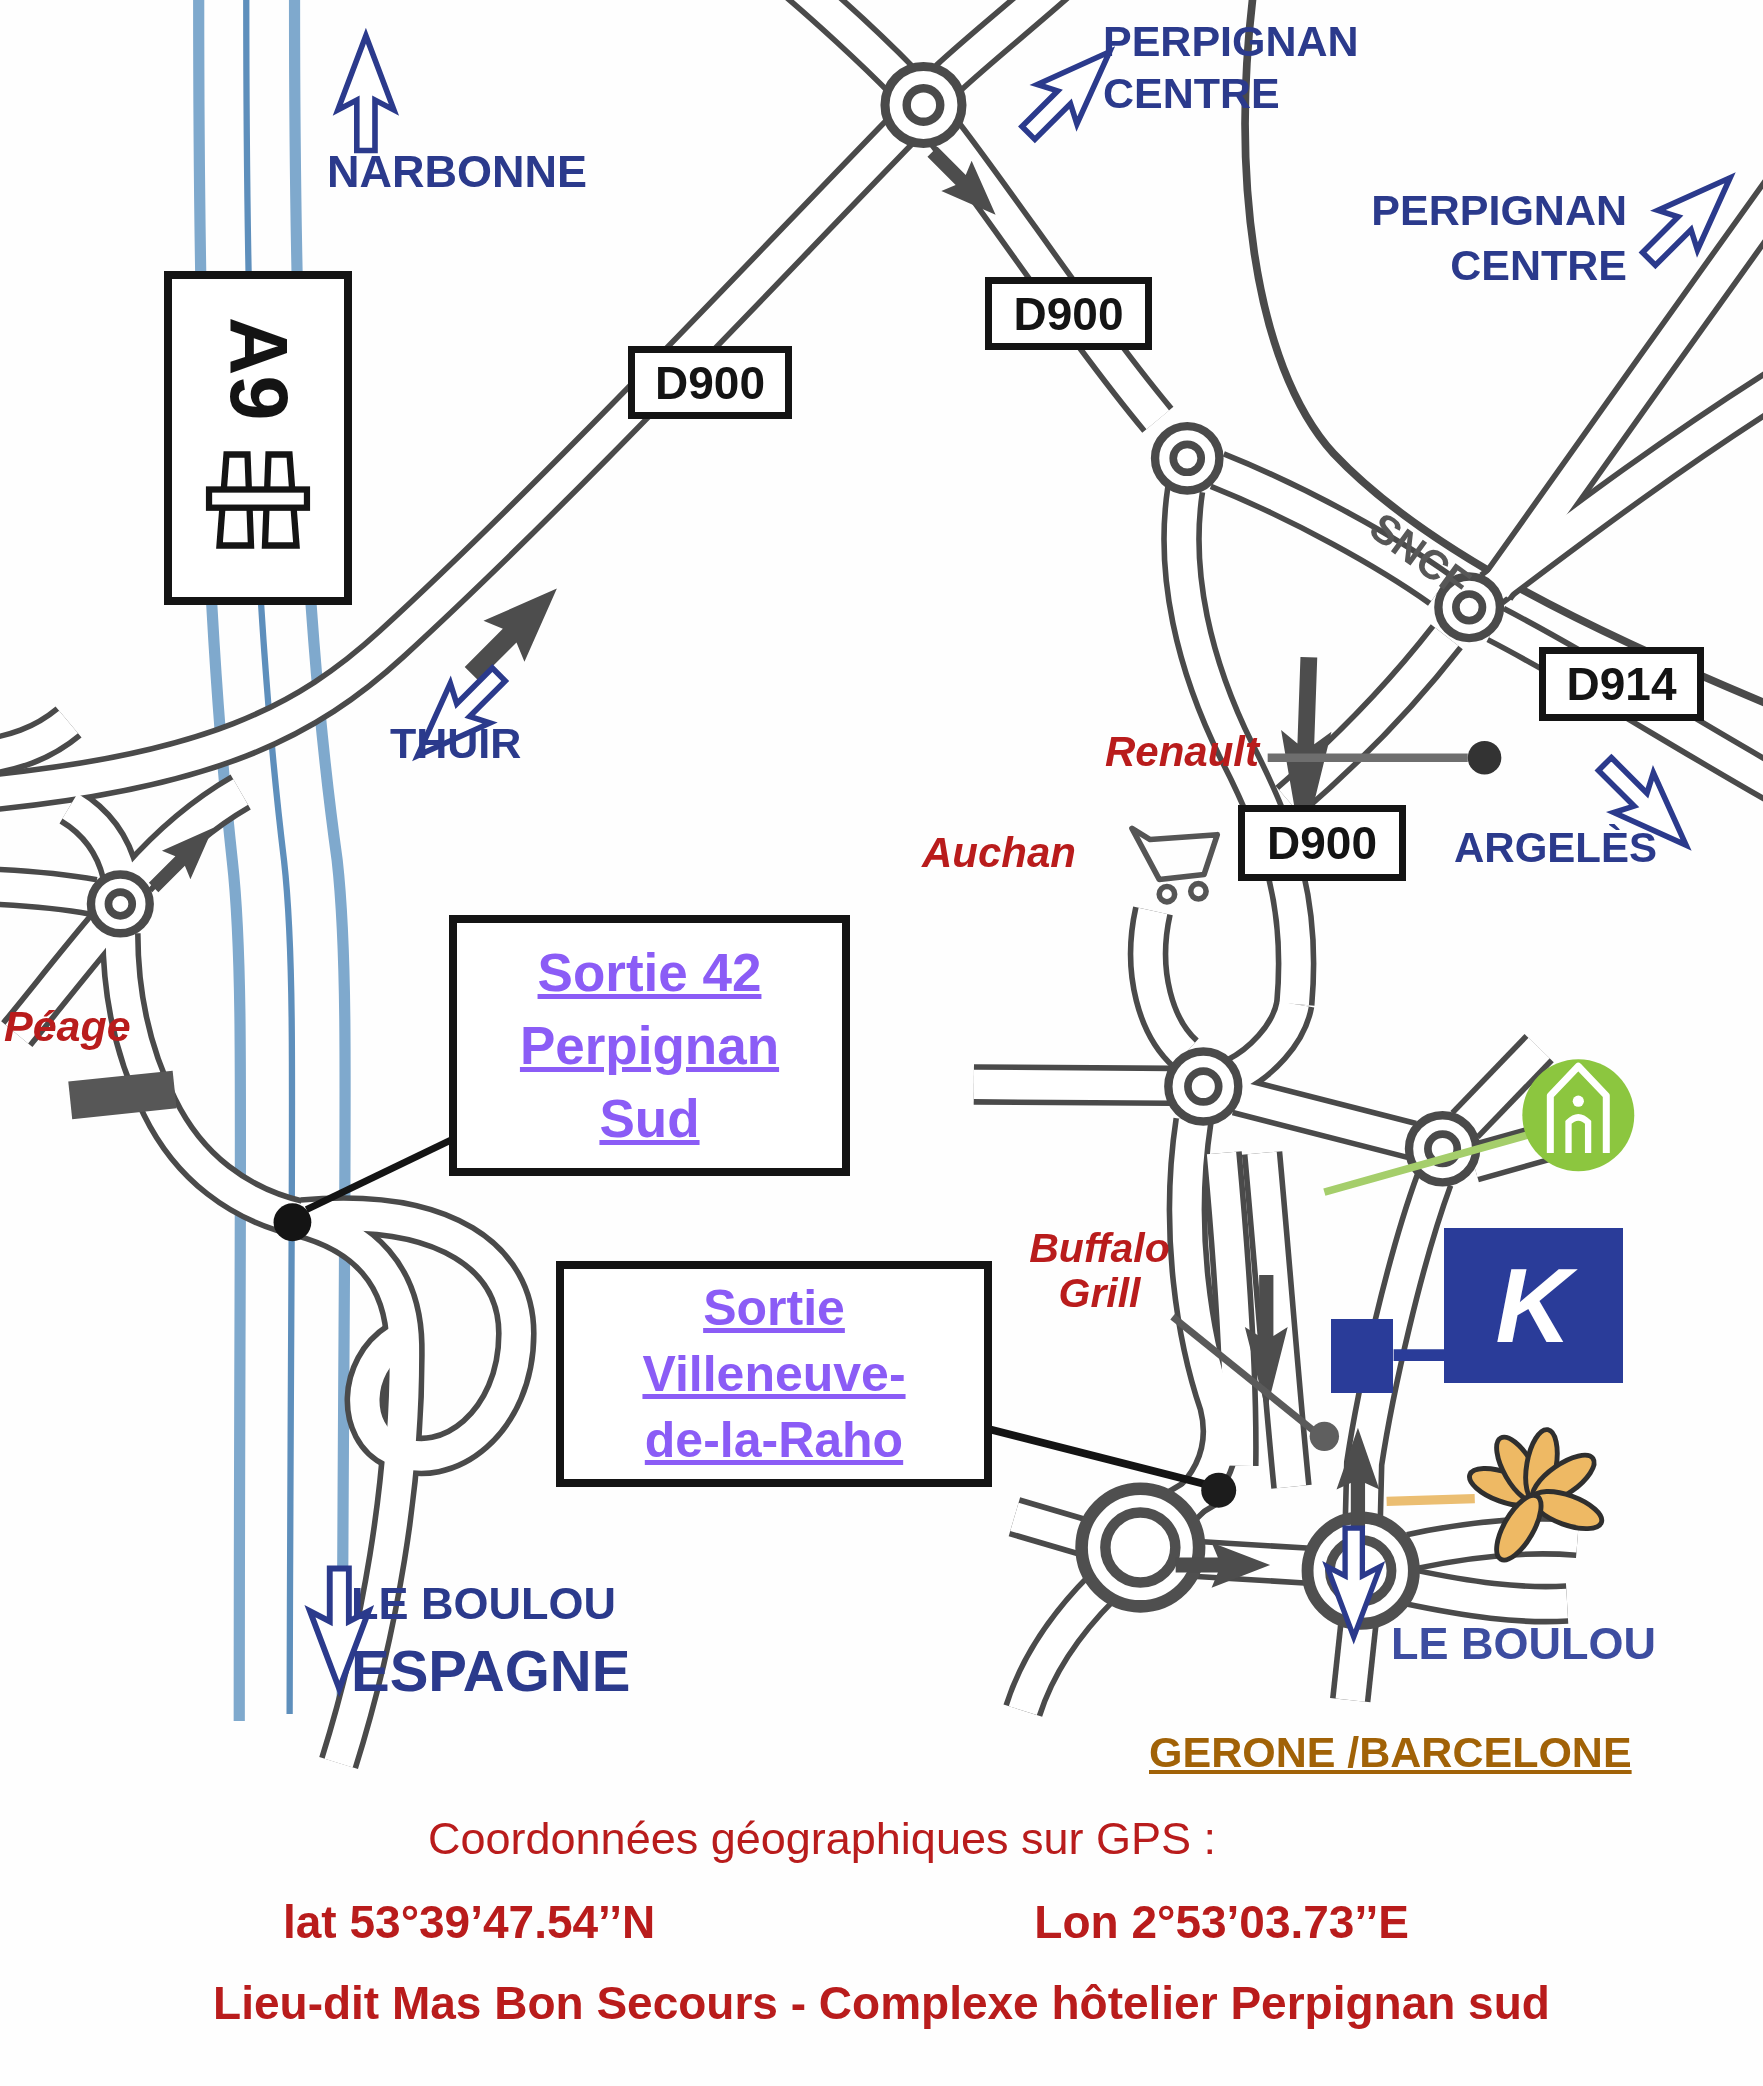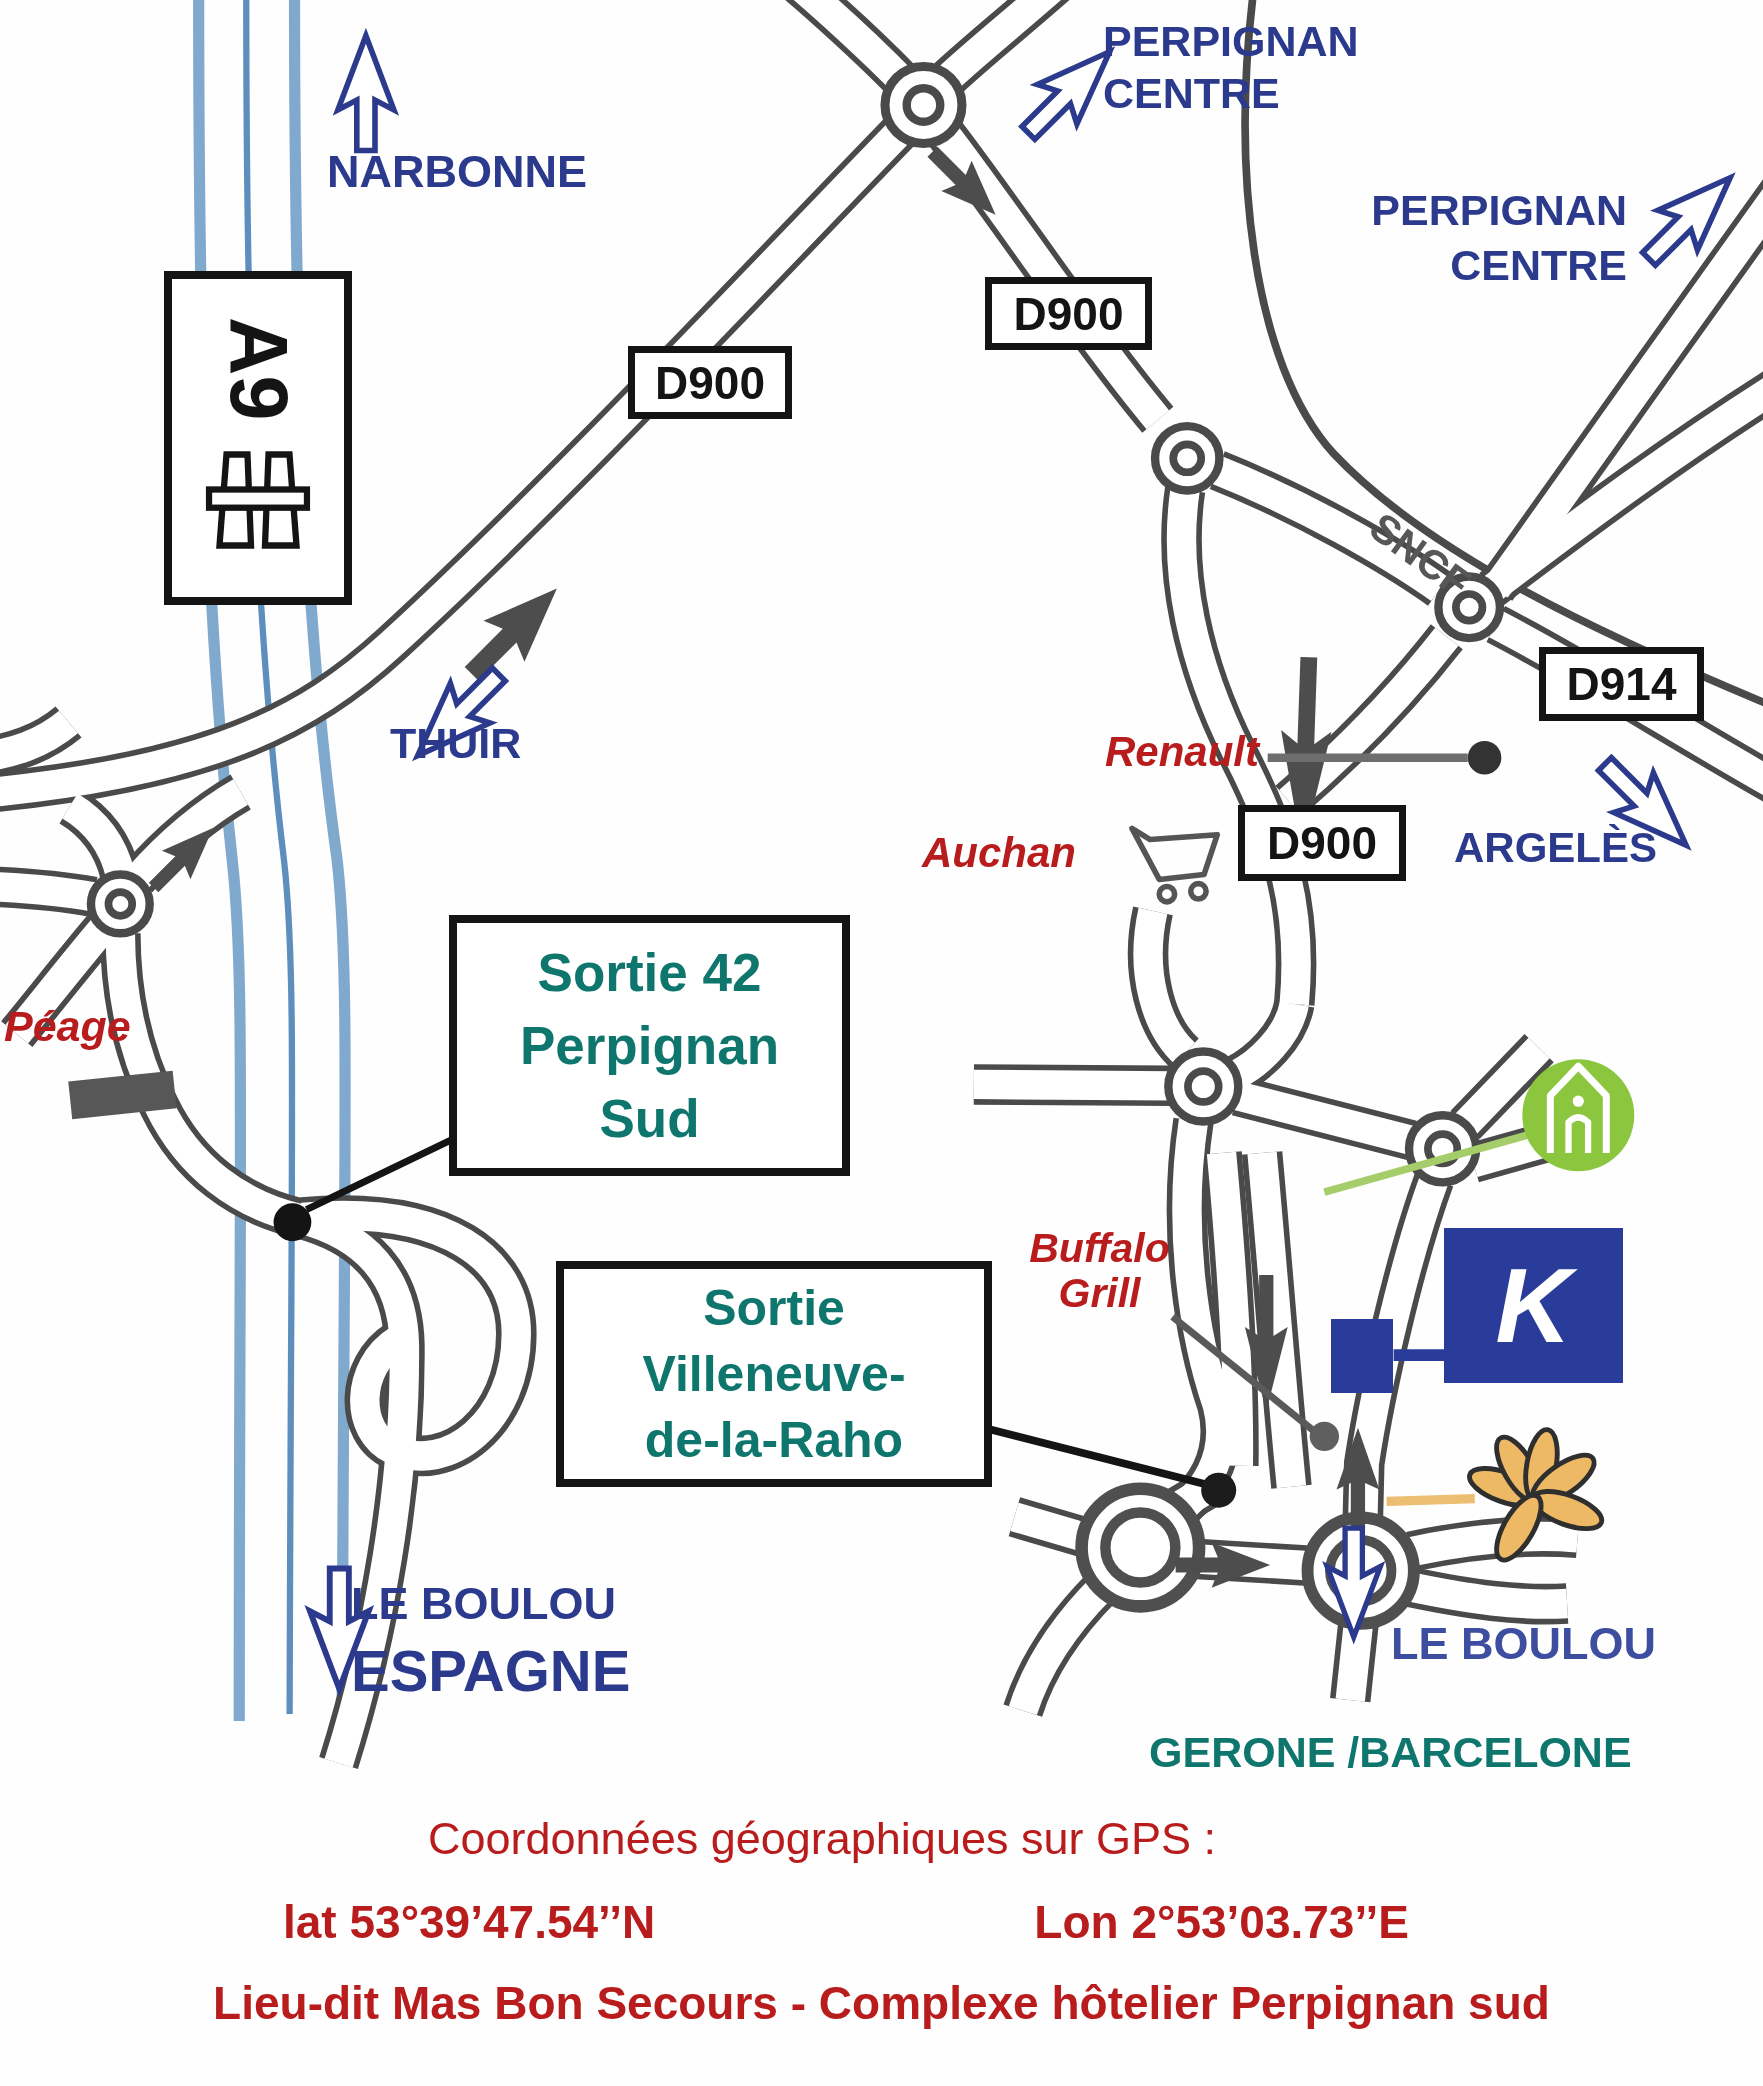--- a/index.html
+++ b/index.html
@@ -1,25 +1,25 @@
 <!DOCTYPE html>
 <html style="font-size:11.2px"><head>
 <meta charset="utf-8">
 <style>
   html,body{margin:0;padding:0;background:#fff;}
   .stage{position:relative;width:1763px;height:2087px;background:#fefefe;overflow:hidden;
          font-family:"Liberation Sans",sans-serif;}
   .stage svg.roads{position:absolute;left:0;top:0;}
   .lbl{position:absolute;white-space:nowrap;font-weight:bold;color:#2B3A8C;}
   .lbl.gray{color:#b91c1c;font-style:italic;font-weight:600;}
-  .lbl.black{color:#0f766e;}
+  .lbl.black{color:#a16207;text-decoration:underline;}
   .sign{position:absolute;background:#fff;border:7px solid #141414;color:#141414;
         font-weight:bold;display:flex;align-items:center;justify-content:center;}
-  .exitbox{position:absolute;background:#fff;border:8.4px solid #141414;color:#0f766e;
-        font-weight:bold;text-align:center;display:flex;flex-direction:column;justify-content:center;}
+  .exitbox{position:absolute;background:#fff;border:8.4px solid #141414;color:#8b5cf6;
+        font-weight:bold;text-align:center;display:flex;flex-direction:column;justify-content:center;text-decoration:underline;}
   .ksq{position:absolute;background:#2A3C99;}
   .kbig{color:#fff;font-style:italic;font-weight:bold;display:flex;align-items:center;justify-content:center;}
   .a9rot{position:absolute;left:50%;top:50%;transform:translate(-50%,-50%) rotate(90deg);
          display:flex;align-items:center;justify-content:center;gap:19.6px;}
   .footer-line{position:absolute;color:#b91c1c;}
 </style>
 </head>
 <body>
 
 <div class="stage">

